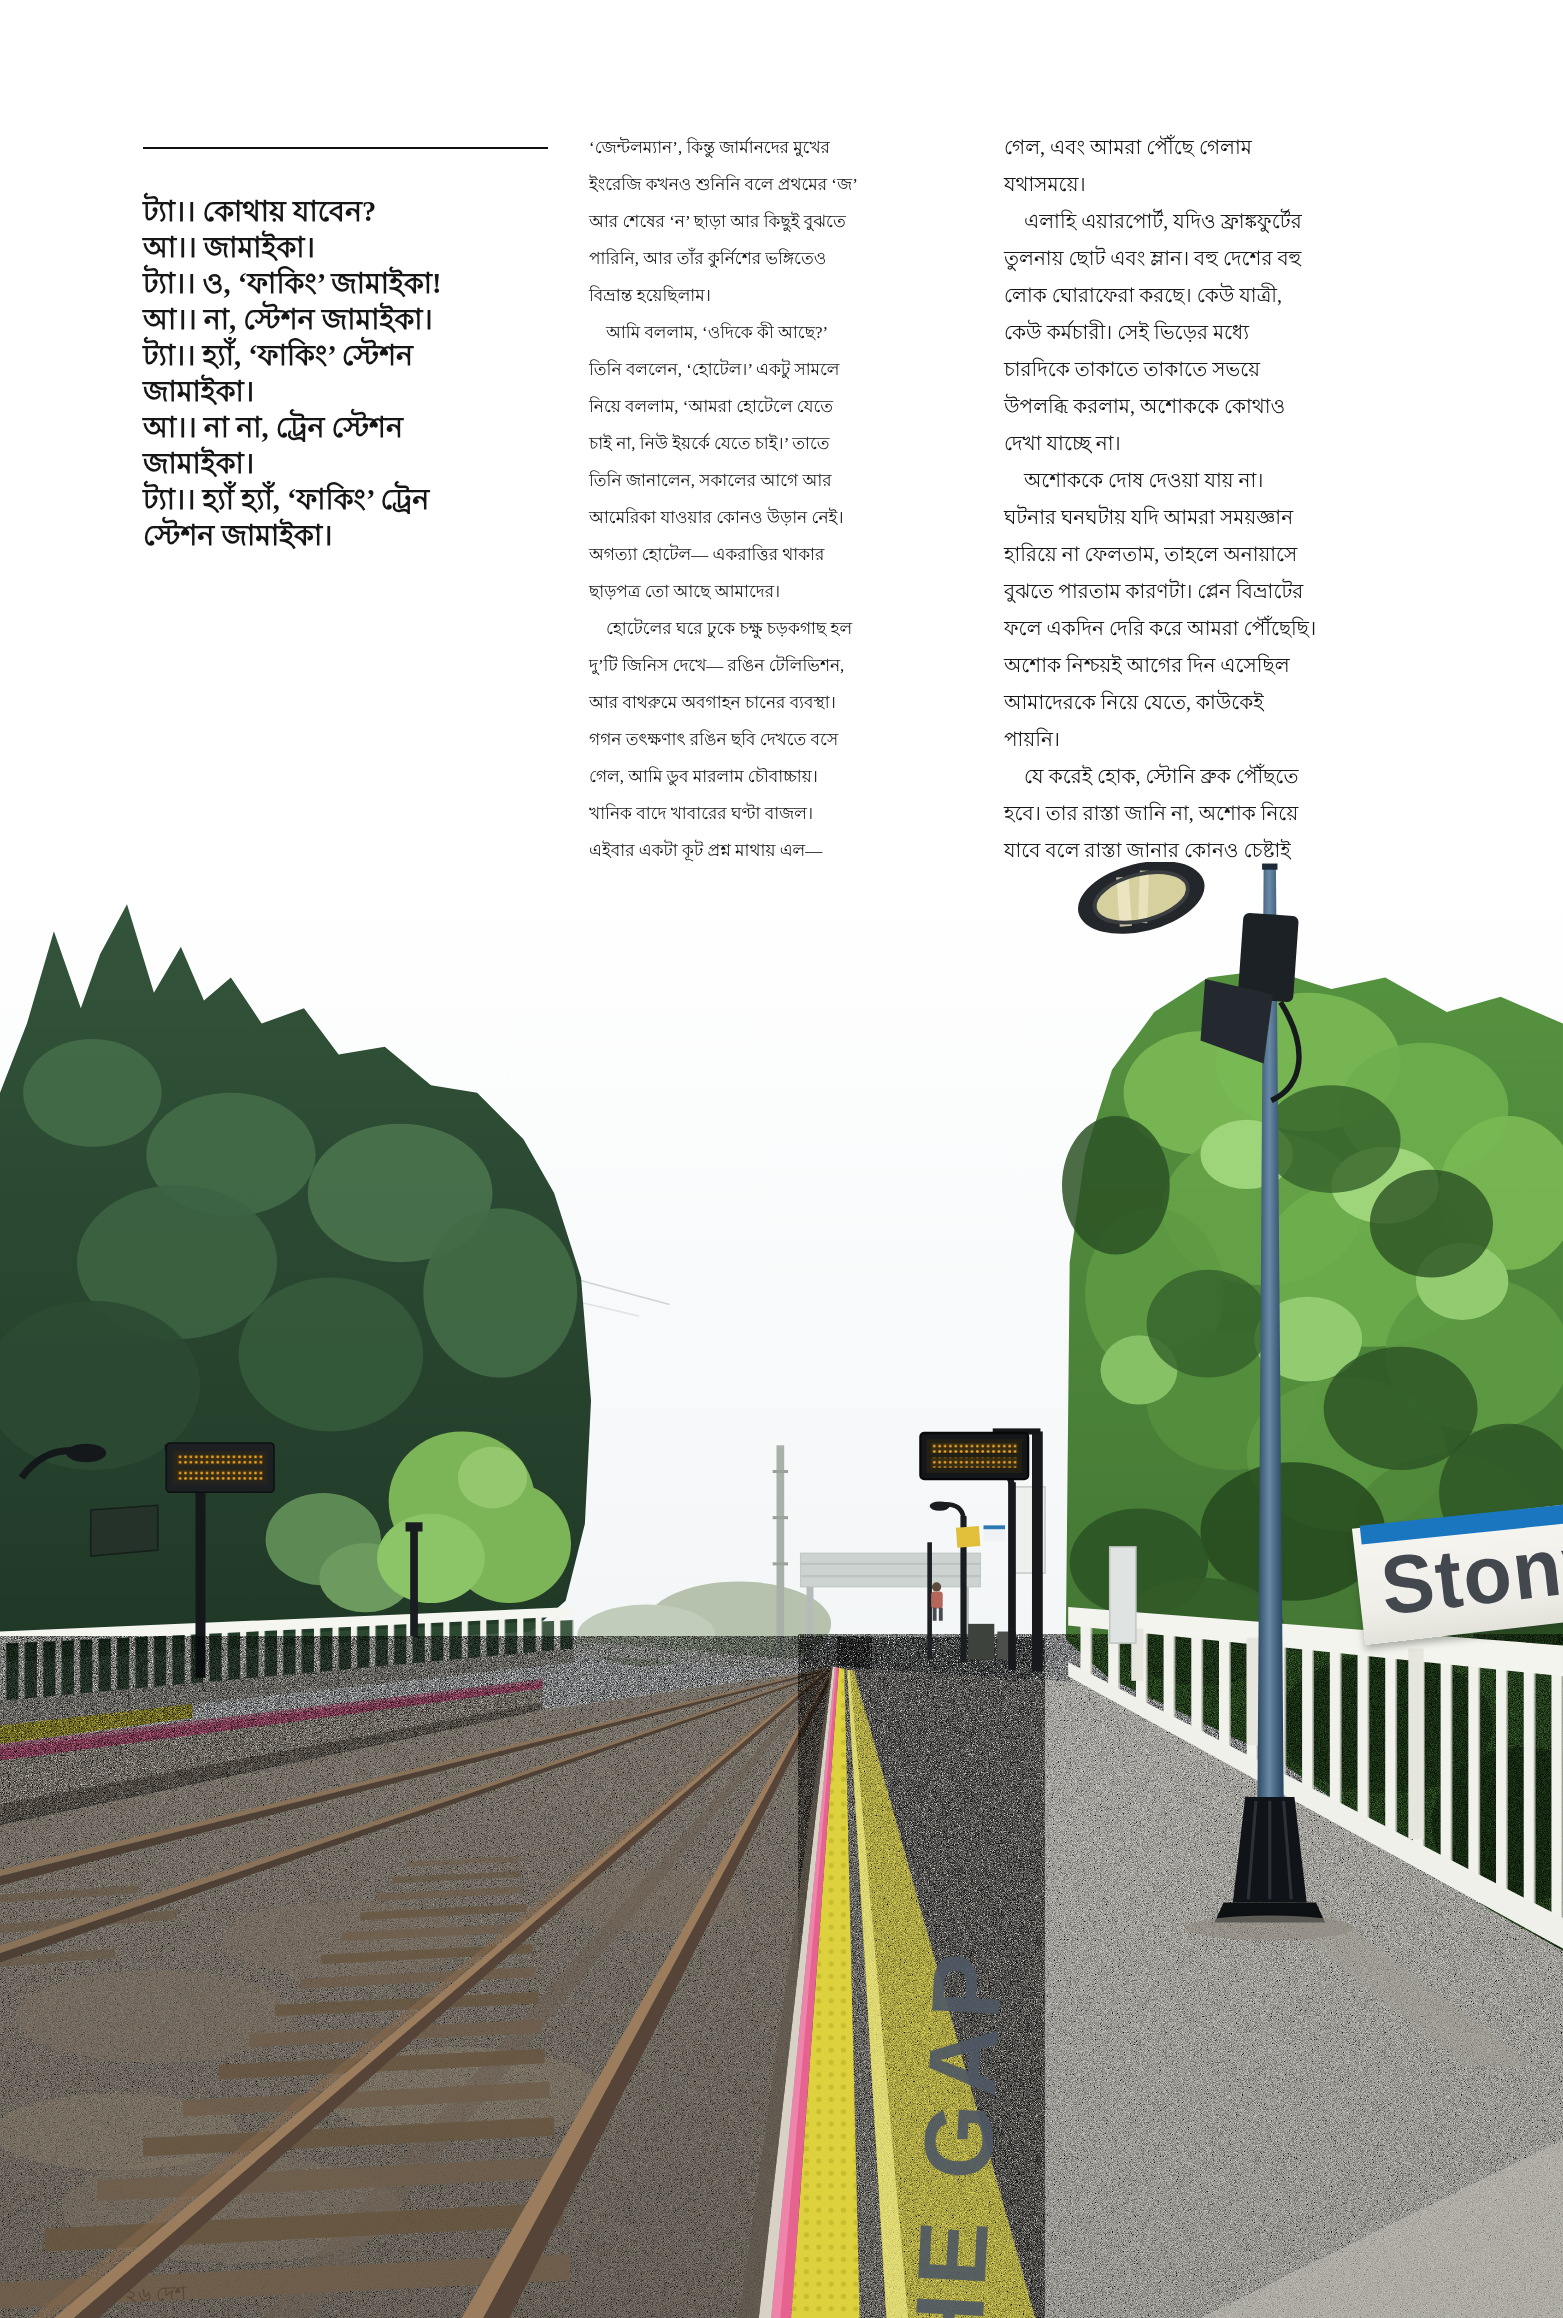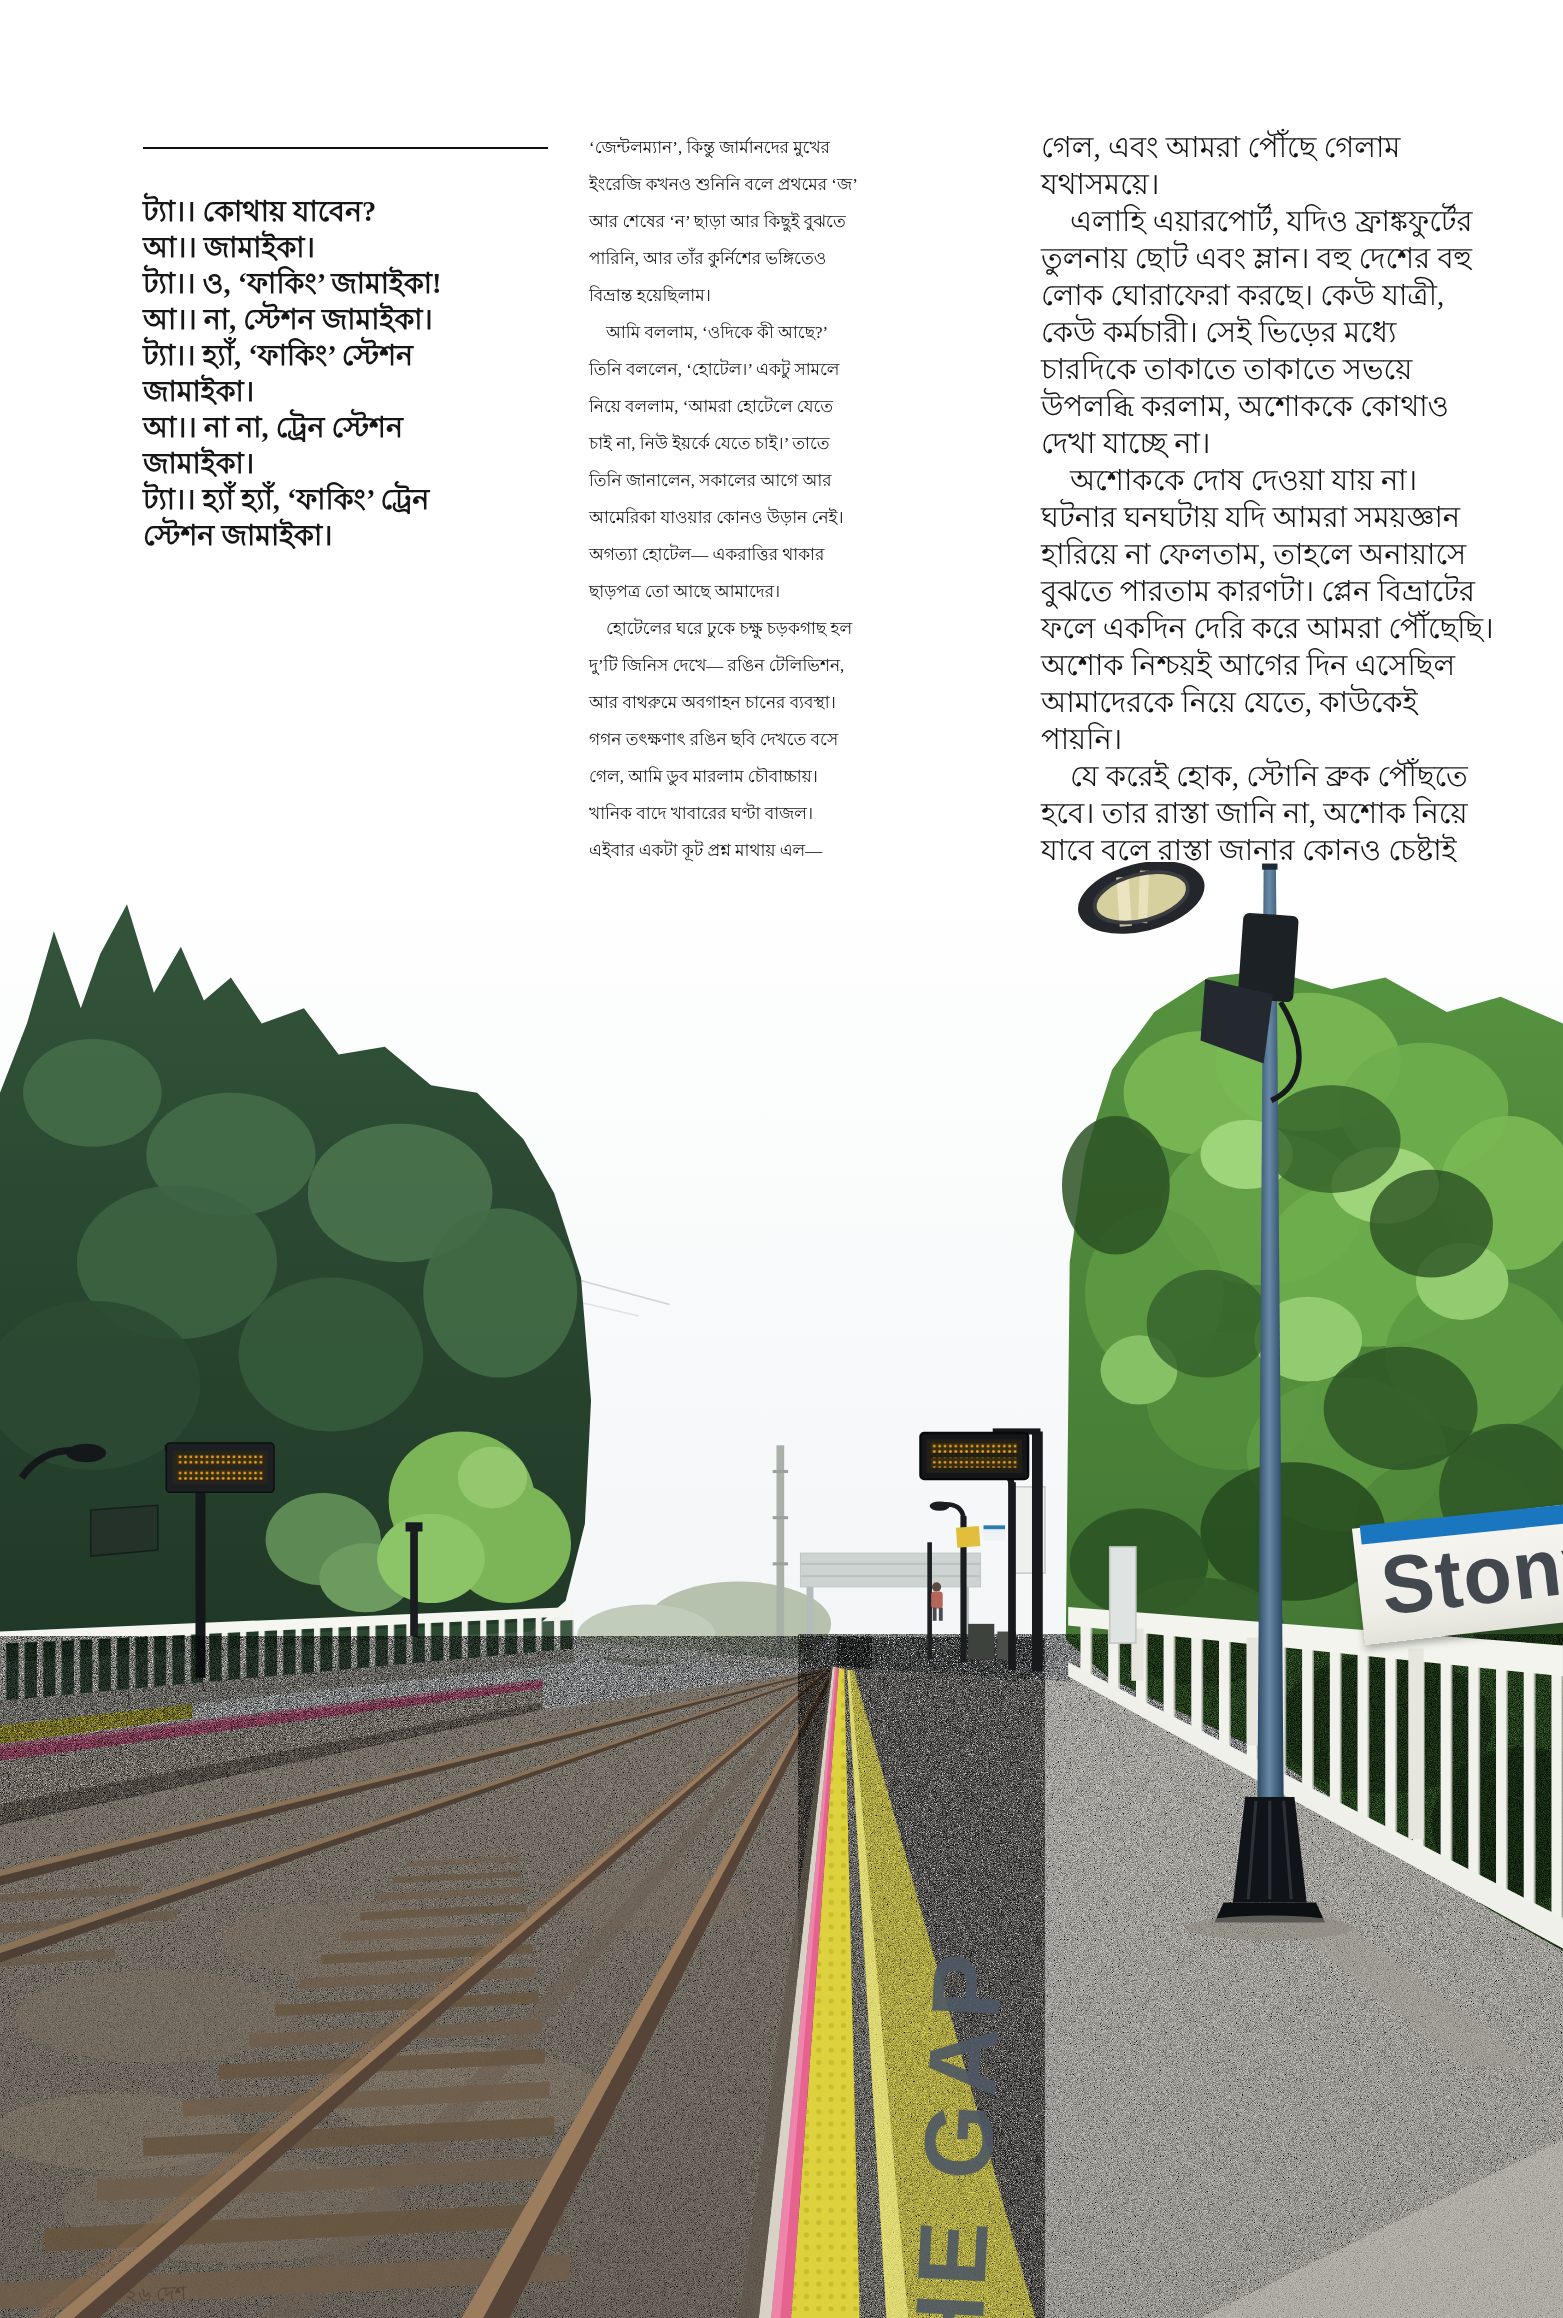--- a/index.html
+++ b/index.html
@@ -2,21 +2,21 @@
 <html style="font-size:12.3px"><head>
 <meta charset="utf-8">
 <style>
   html,body{margin:0;padding:0;background:#ffffff;}
   .page{position:relative;width:1563px;height:2319px;background:#ffffff;overflow:hidden;
         font-family:"Liberation Serif", serif;color:#161616;}
   .rule{position:absolute;left:143px;top:147px;width:405px;height:2.3px;background:#101010;}
   .col{position:absolute;white-space:pre-line;text-align:left;}
   .dialogue{left:143px;top:194px;width:440px;font-size:28.5px;line-height:36px;font-weight:700;}
   .colmid{left:589px;top:129px;width:450px;font-size:17px;line-height:37px;}
-  .colright{left:1041px;top:129px;width:477px;font-size:29px;line-height:37px;}
+  .colright{left:1004px;top:129px;width:477px;font-size:20px;line-height:37px;}
   .photo{position:absolute;left:0;top:862px;width:1563px;height:1456px;}
   .photo svg{display:block;}
   .stony-sign{position:absolute;left:1364px;top:1526px;width:239px;height:117px;
       background:linear-gradient(180deg,#f6f5f0 0%,#efeee8 70%,#e3e2da 100%);
       transform:rotate(-6.5deg);transform-origin:8% 92%;
       box-shadow:0 4.6px 7.7px rgba(40,50,40,.35);}
   .stony-stripe{position:absolute;left:7.7px;top:-1.5px;right:-6.2px;height:18.5px;background:#1b76c0;
       transform:rotate(.6deg);}
   .stony-text{position:absolute;left:23px;top:15.4px;font-family:"Liberation Sans",sans-serif;
       font-weight:700;font-size:79px;color:#43484f;letter-spacing:1.5px;transform:scaleY(1.04);}

